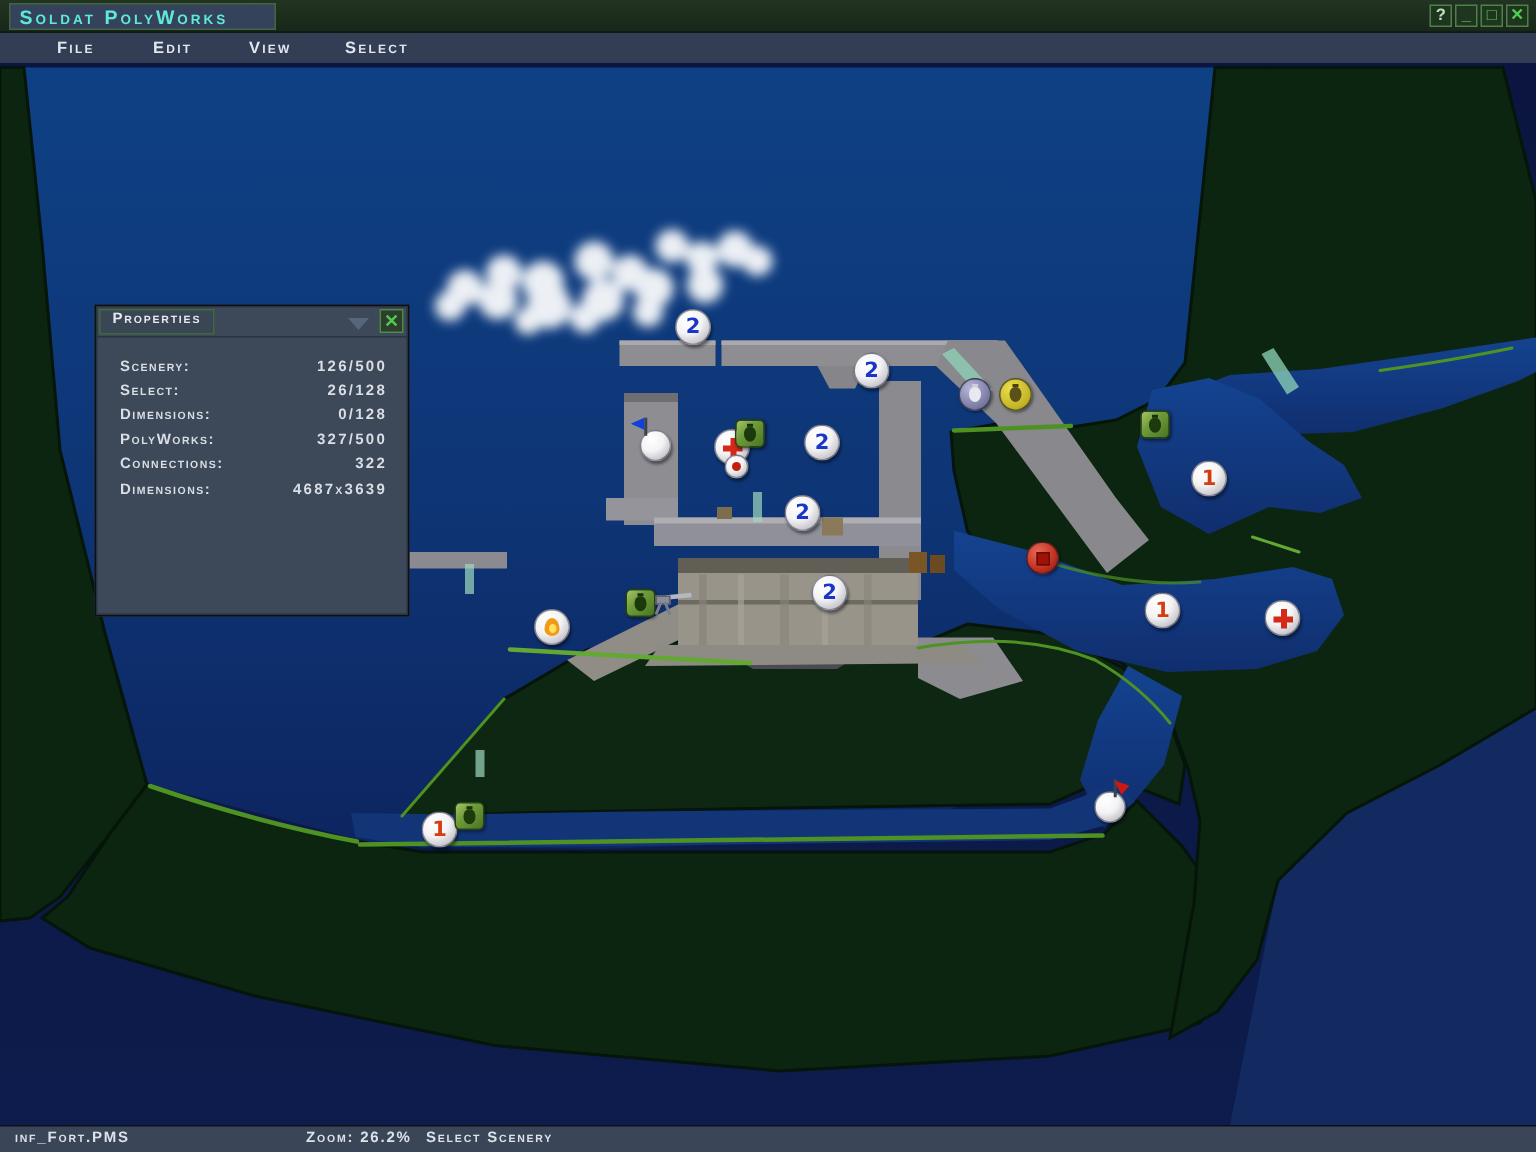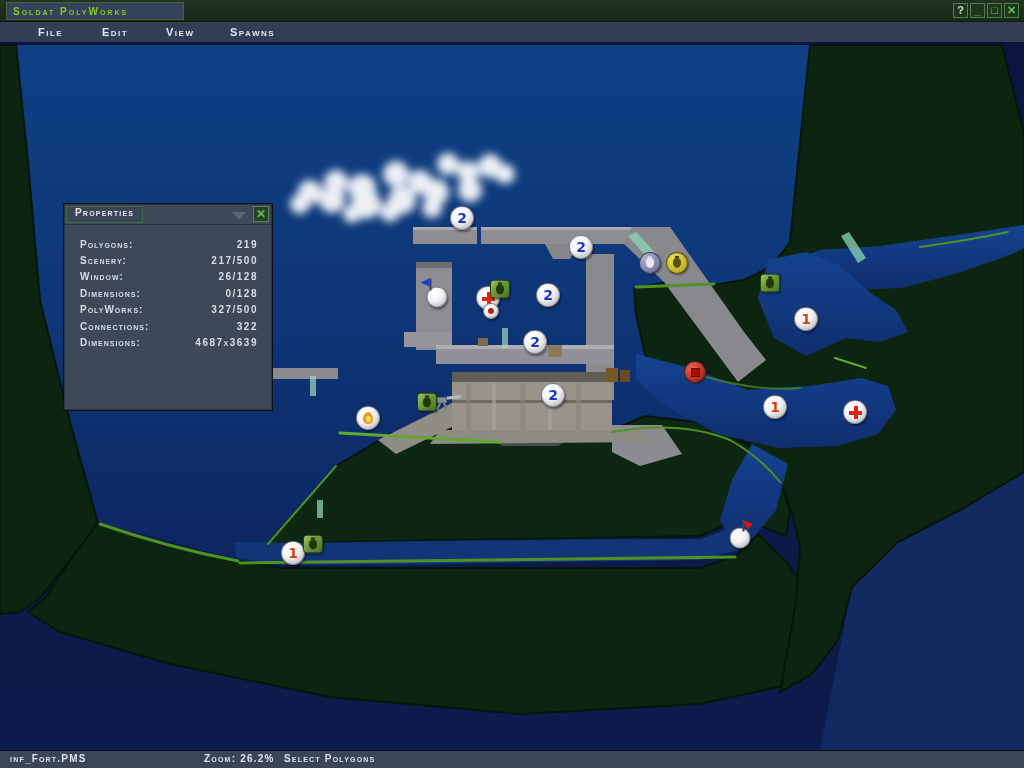--- a/index.html
+++ b/index.html
@@ -5,22 +5,22 @@
   * { margin:0; padding:0; box-sizing:border-box; }
   html,body { width:1024px; height:768px; overflow:hidden; background:#0b1338;
     font-family:"Liberation Sans", sans-serif; }
 
   
   #titlebar { position:absolute; left:0; top:0; width:1024px; height:22px;
     background:linear-gradient(#223322,#182818); border-bottom:1px solid #0e1c0e; }
   #title-box { position:absolute; left:6px; top:2px; width:178px; height:18px;
     background:#35425c; border:1px solid #44663f; display:flex; align-items:center;
     padding-left:6px; }
-  #title-box span { font-variant:small-caps; font-weight:bold; font-size:10px;
-    letter-spacing:2px; color:#84cc16; white-space:nowrap; }
+  #title-box span { font-variant:small-caps; font-weight:bold; font-size:13px;
+    letter-spacing:2px; color:#5eead4; white-space:nowrap; }
   #win-controls { position:absolute; right:5px; top:3px; display:flex; gap:2px; }
   .wbtn { width:15px; height:15px; background:#20351f; border:1px solid #4e8049;
     color:#bfe0bf; font-size:11px; font-weight:bold; line-height:12px;
     text-align:center; cursor:default; }
   .wbtn.glyph-green { color:#4ed04e; }
 
   #menubar { position:absolute; left:0; top:22px; width:1024px; height:20px;
     background:#333e54; display:flex; align-items:center; }
   .menu-item { font-variant:small-caps; font-weight:bold; font-size:11px;
     letter-spacing:1.5px; color:#e2e6ee; margin-left:22px; width:42px;padding-left:16px; }
@@ -121,21 +121,21 @@
       <div class="wbtn glyph-green">_</div>
       <div class="wbtn glyph-green">□</div>
       <div class="wbtn glyph-green">✕</div>
     </div>
 </div>
 
 <div id="menubar">
     <div class="menu-item">File</div>
     <div class="menu-item">Edit</div>
     <div class="menu-item">View</div>
-    <div class="menu-item">Spawns</div>
+    <div class="menu-item">Select</div>
   </div>
 
 <div id="canvas">
   <svg id="mapsvg" width="1024" height="708" viewBox="0 0 1024 708">
     <defs>
       <linearGradient id="skyg" x1="0" y1="0" x2="0" y2="1">
         <stop offset="0" stop-color="#0e4184"></stop>
         <stop offset="0.55" stop-color="#0e3576"></stop>
         <stop offset="1" stop-color="#0d2560"></stop>
       </linearGradient>
@@ -364,29 +364,25 @@
 <div id="props">
   <div id="props-titlebar">
     <div id="props-title-box">
       <span>Properties</span>
     </div>
     <div id="props-arrow"></div>
     <div id="props-close">✕</div>
   </div>
   <div id="props-body">
       <div class="prow">
-        <span class="plabel">Polygons:</span>
-        <span class="pvalue">219</span>
-      </div>
-      <div class="prow">
         <span class="plabel">Scenery:</span>
-        <span class="pvalue">217/500</span>
-      </div>
-      <div class="prow">
-        <span class="plabel">Window:</span>
+        <span class="pvalue">126/500</span>
+      </div>
+      <div class="prow">
+        <span class="plabel">Select:</span>
         <span class="pvalue">26/128</span>
       </div>
       <div class="prow">
         <span class="plabel">Dimensions:</span>
         <span class="pvalue">0/128</span>
       </div>
       <div class="prow">
         <span class="plabel">PolyWorks:</span>
         <span class="pvalue">327/500</span>
       </div>
@@ -397,14 +393,14 @@
       <div class="prow">
         <span class="plabel">Dimensions:</span>
         <span class="pvalue">4687x3639</span>
       </div>
     </div>
 </div>
 
 <div id="statusbar">
   <span id="status-file">inf_Fort.PMS</span>
   <span id="status-zoom">Zoom: 26.2%</span>
-  <span id="status-tool">Select Polygons</span>
+  <span id="status-tool">Select Scenery</span>
 </div>
 
 </body></html>

